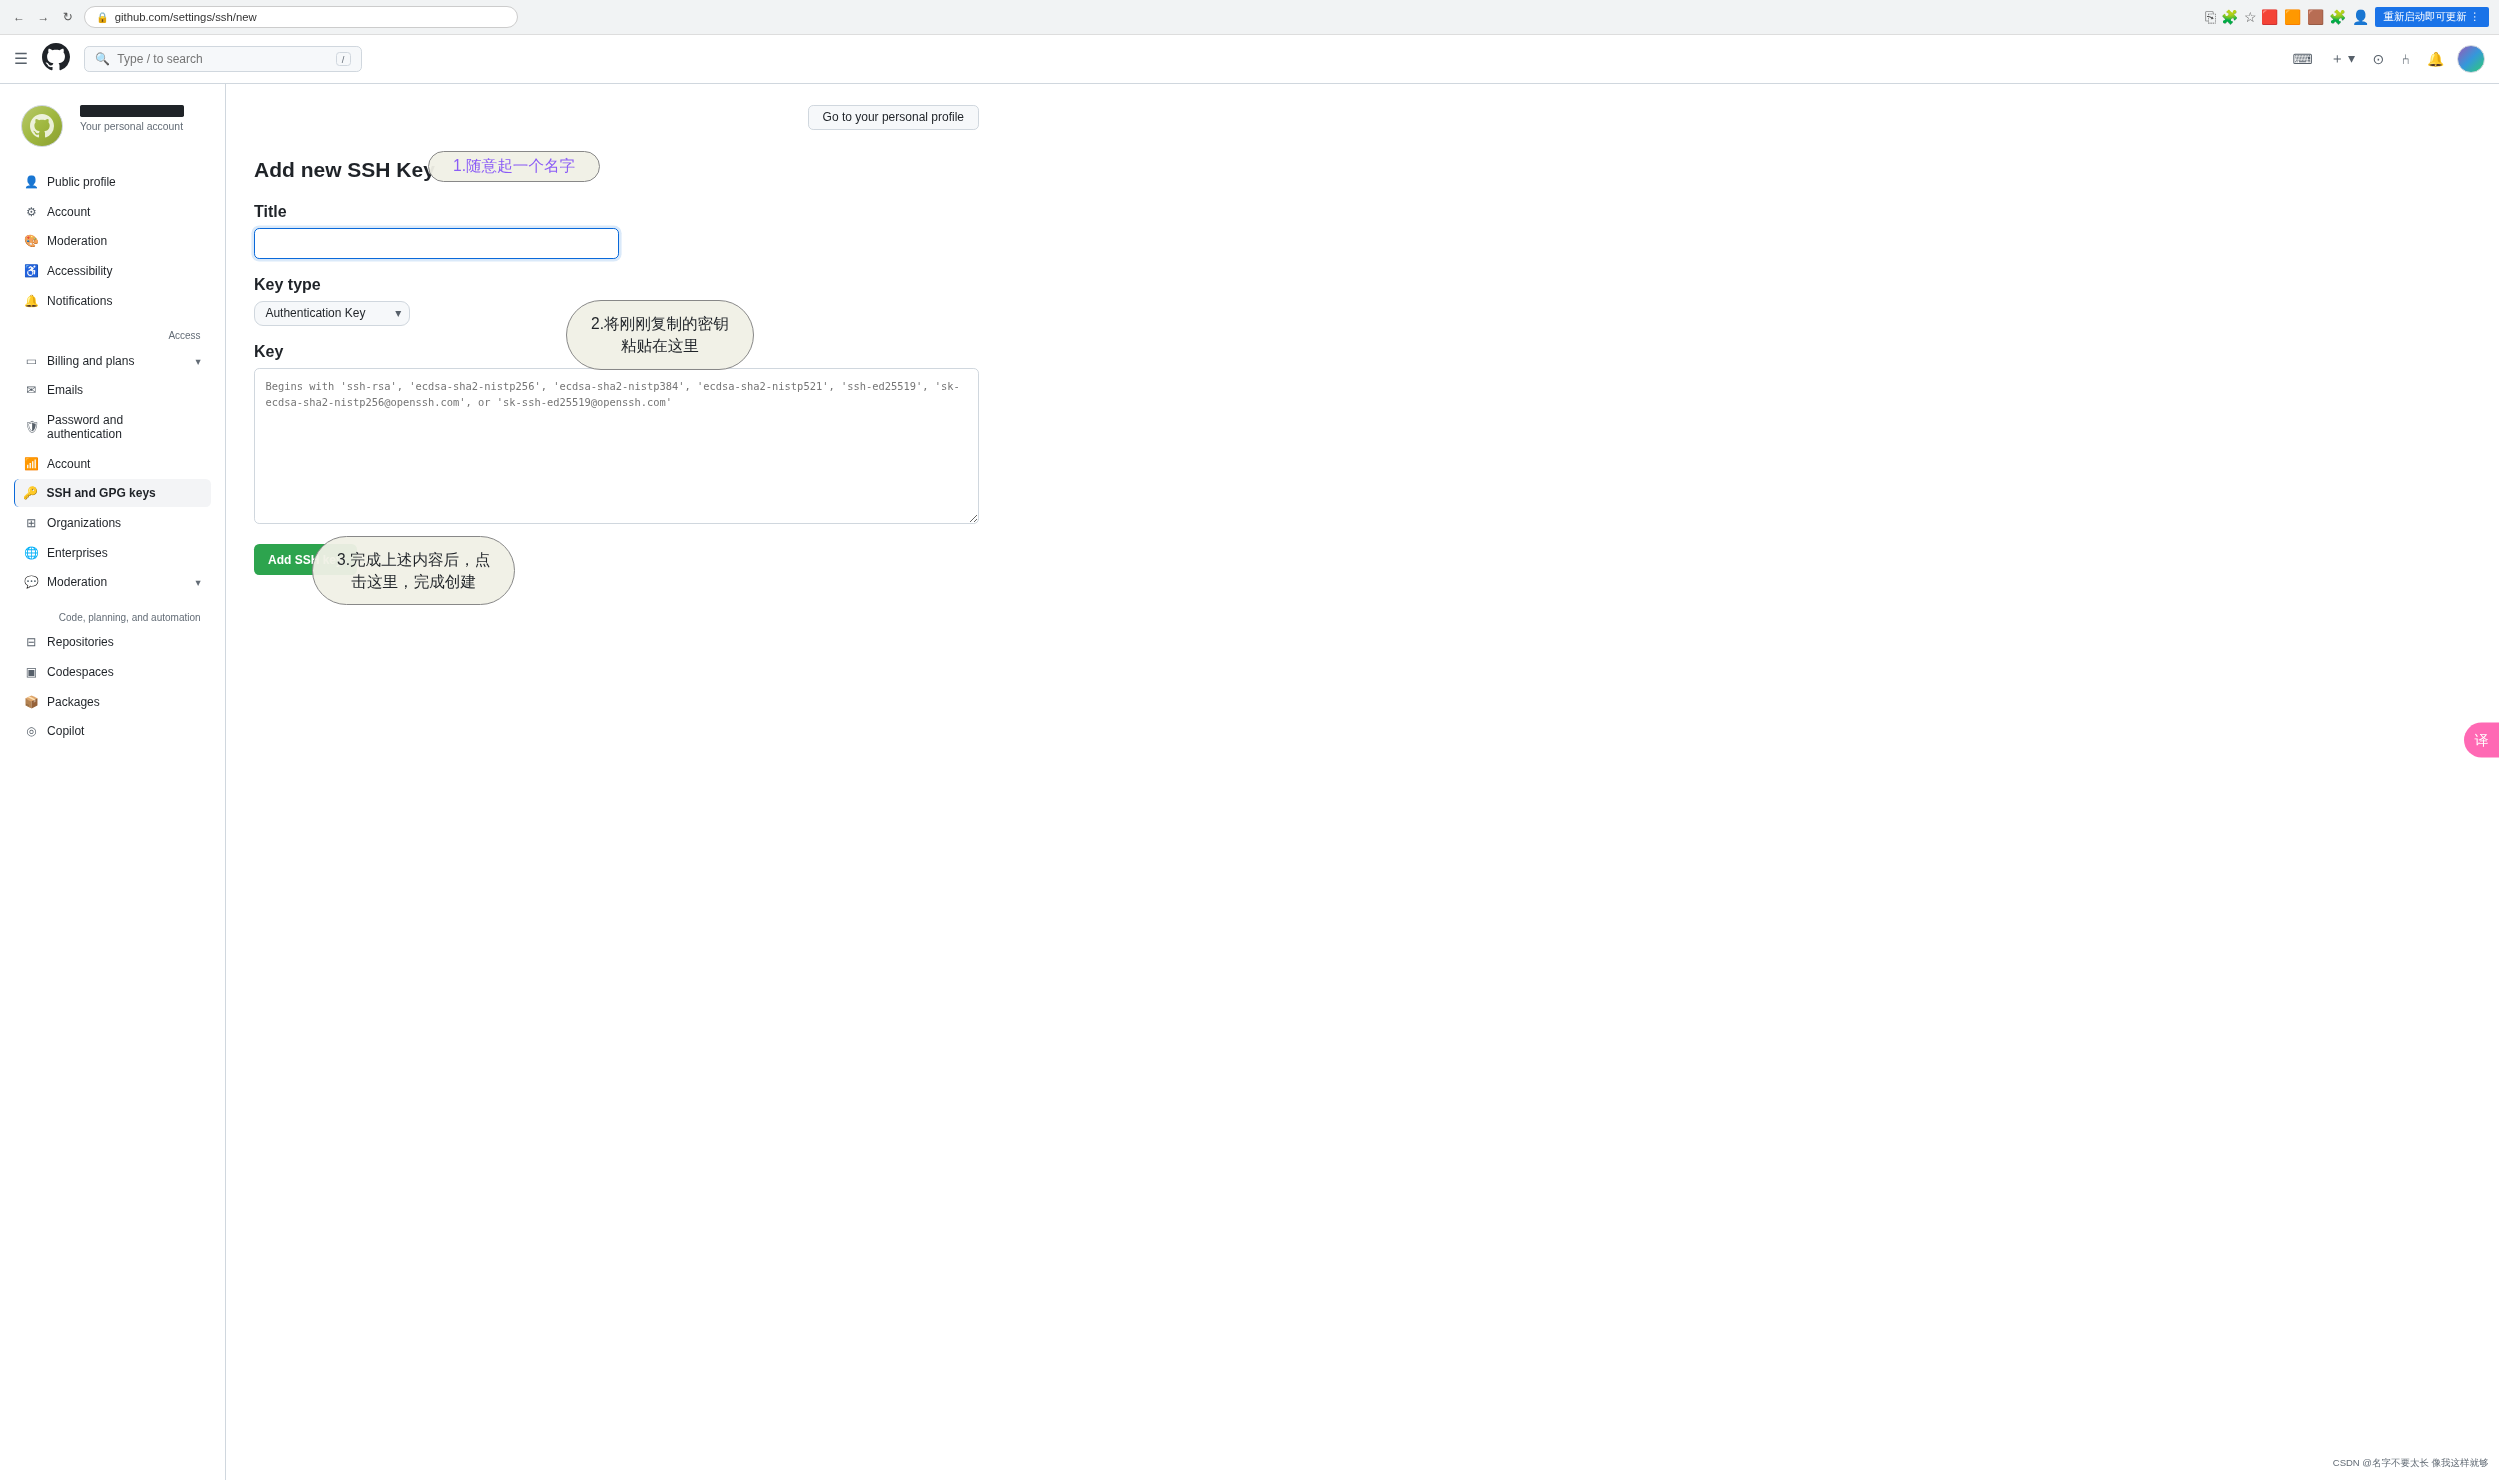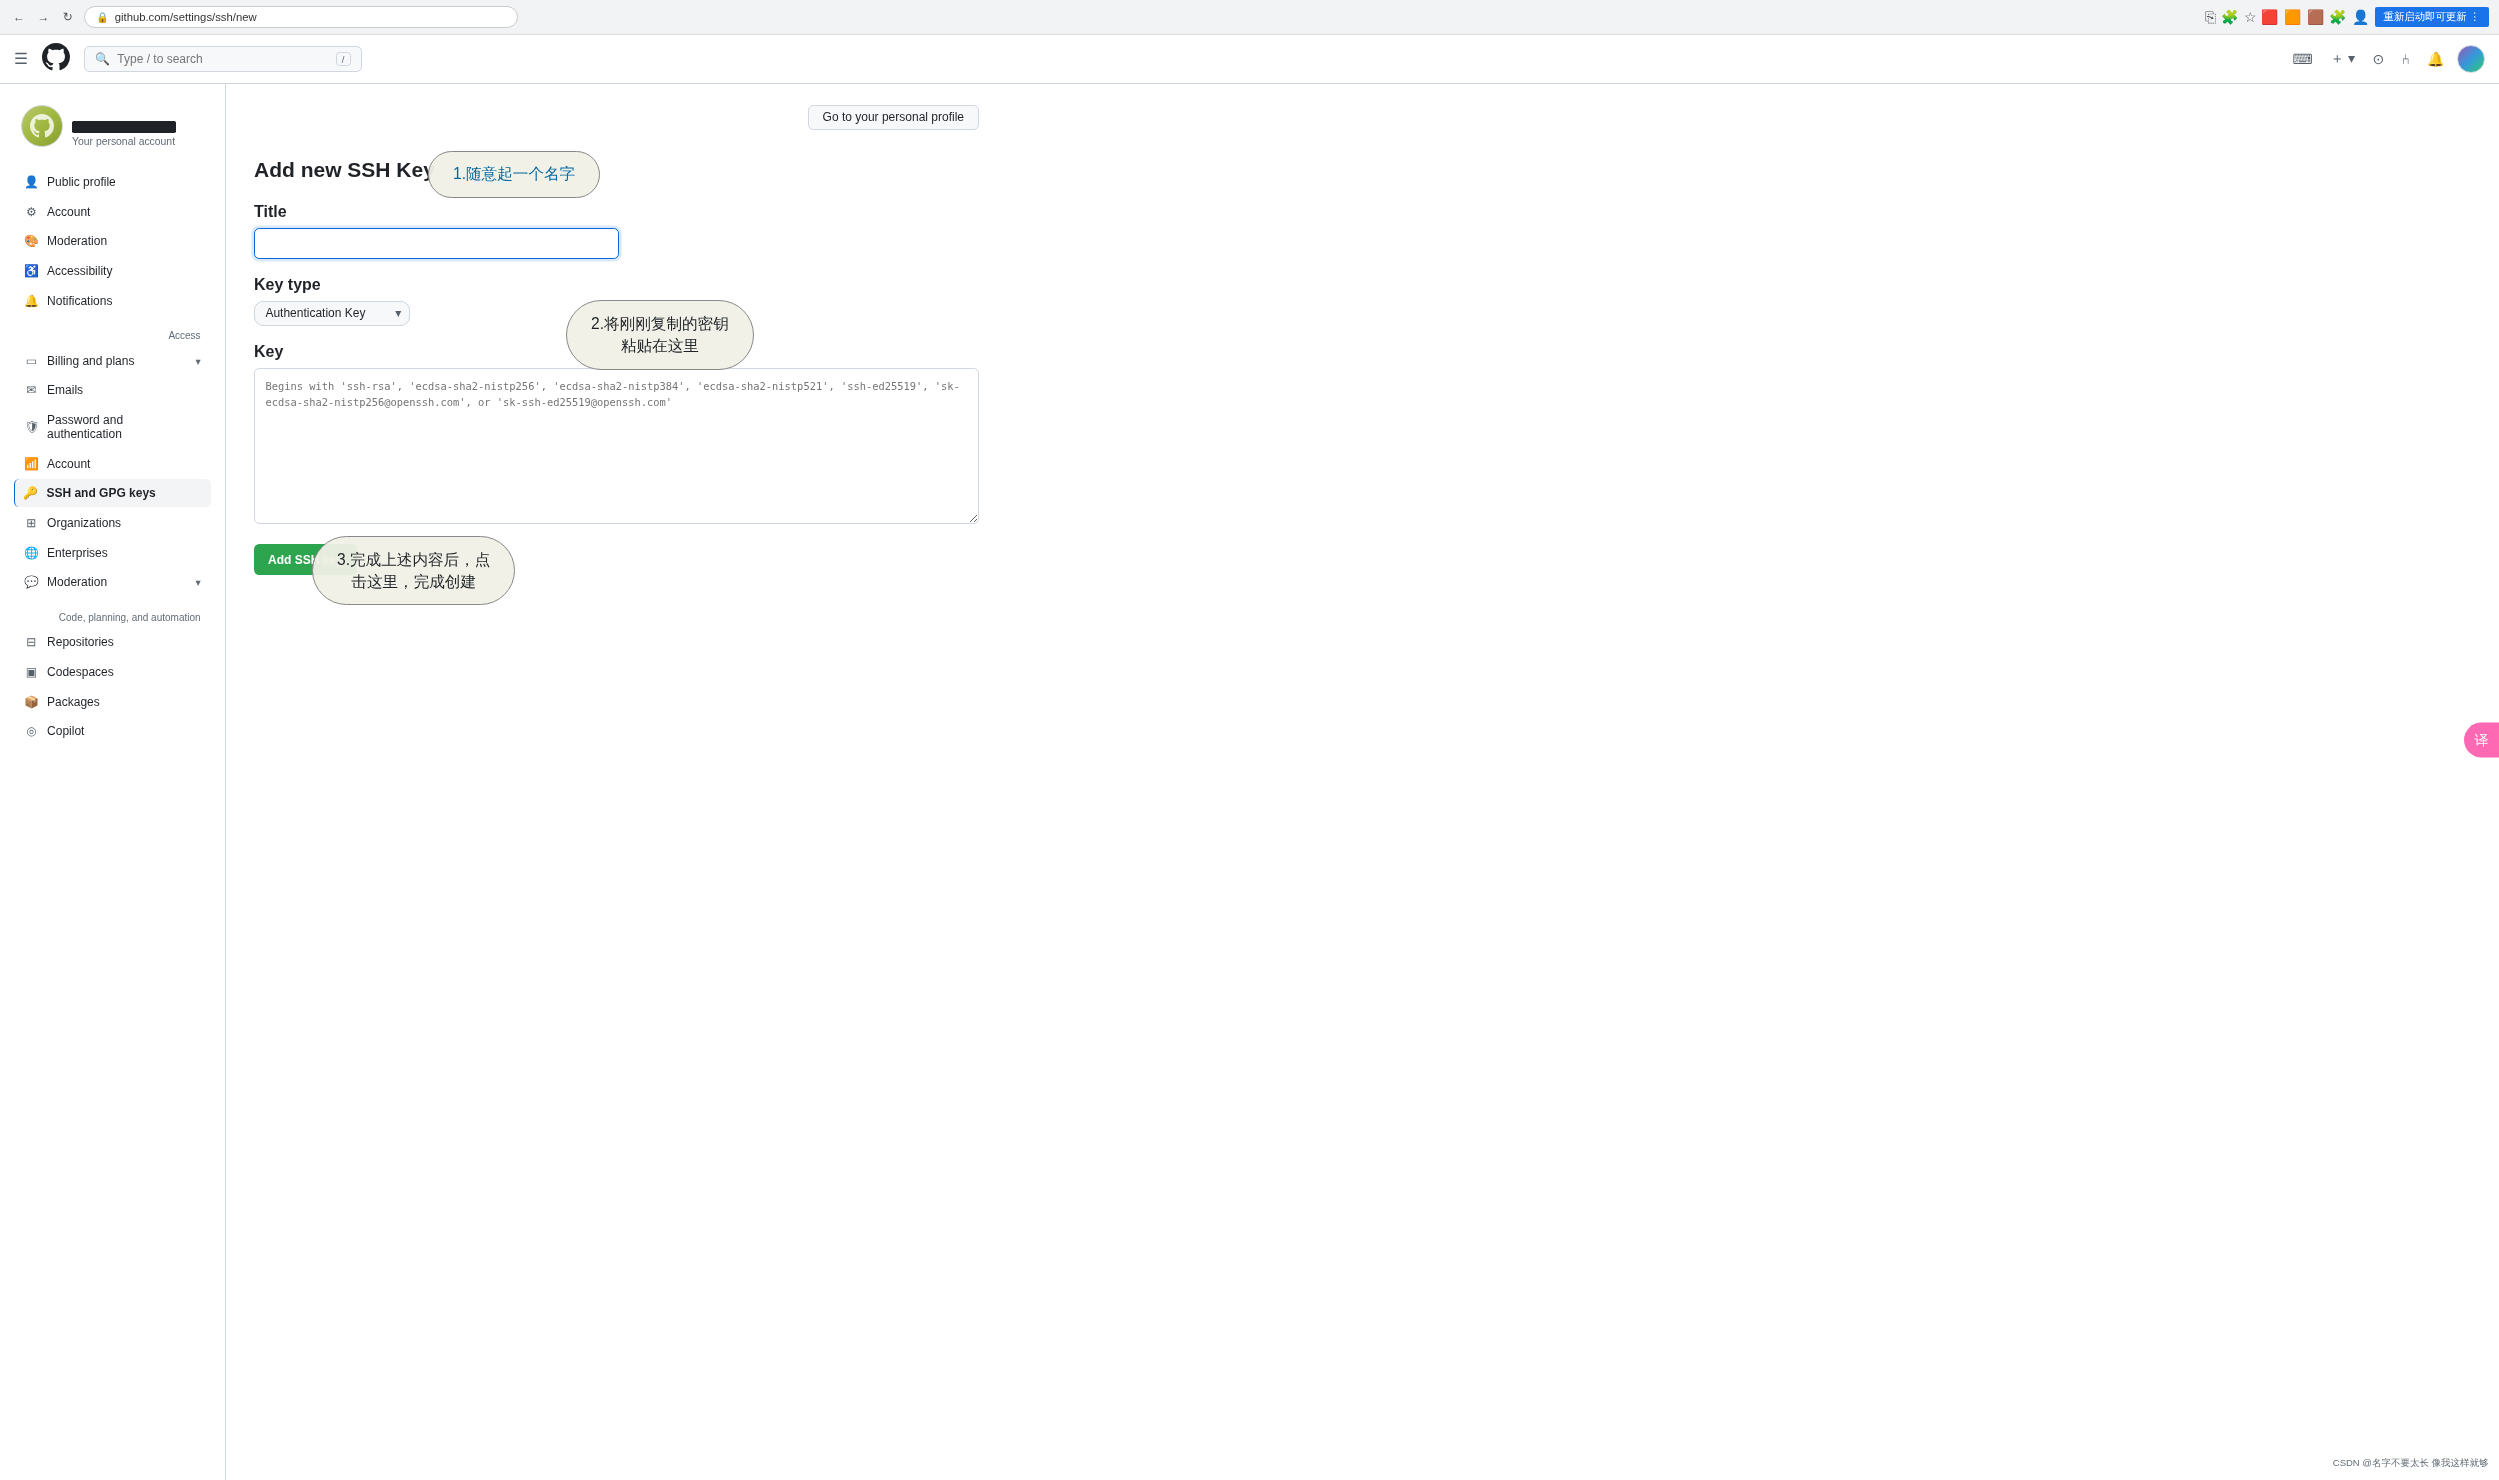--- a/index.html
+++ b/index.html
@@ -49,21 +49,21 @@
     .main-layout { display: flex; min-height: calc(100vh - 83px); }
 
     
     .sidebar {
       width: 226px;
       min-width: 226px;
       padding: 21px 14px;
       border-right: 0.9px solid #d0d7de;
       overflow-y: auto;
     }
-    .profile-section { display: flex; align-items: flex-end; gap: 9px; margin-bottom: 21px; padding: 0 7px; }
+    .profile-section { display: flex; align-items: flex-start; gap: 17px; margin-bottom: 21px; padding: 0 7px; }
     .profile-avatar { width: 42px; height: 42px; border-radius: 50%; background: linear-gradient(135deg, #b8c96b, #a0b840, #8a9e30); border: 1.7px solid #d0d7de; display: flex; align-items: center; justify-content: center; font-size: 17.4px; }
     .username-redacted { width: 104px; height: 12px; background: #1f2328; border-radius: 1.7px; margin-bottom: 3.5px; }
     .profile-info .subtitle { font-size: 10.4px; color: #636c76; }
 
     .sidebar-nav-item {
       display: flex; align-items: center; gap: 8.7px; padding: 7px 10.4px; border-radius: 5.2px; cursor: pointer; color: #1f2328; text-decoration: none; margin-bottom: 1.7px; font-size: 12px;
     }
     .sidebar-nav-item.active { background: #f3f4f6; font-weight: 600; border-left: 1.7px solid #0969da; padding-left: 8.7px; }
     .sidebar-nav-item .nav-icon { width: 14px; text-align: center; font-size: 12px; color: #57606a; }
 
@@ -104,23 +104,23 @@
     }
 
     
     .annotation-1 {
       position: absolute;
       top: -52px;
       left: 174px;
       background: rgba(240, 240, 230, 0.95);
       border: 1.7px solid #888;
       border-radius: 35px;
-      padding: 12px 24px;
+      padding: 4px 24px;
       font-size: 15.6px;
-      color: #0369a1;
+      color: #8b5cf6;
       z-index: 20;
     }
     .annotation-2 {
       position: absolute;
       top: -43px;
       left: 312px;
       background: rgba(240, 240, 230, 0.95);
       border: 1.7px solid #888;
       border-radius: 35px;
       padding: 12px 24px;

